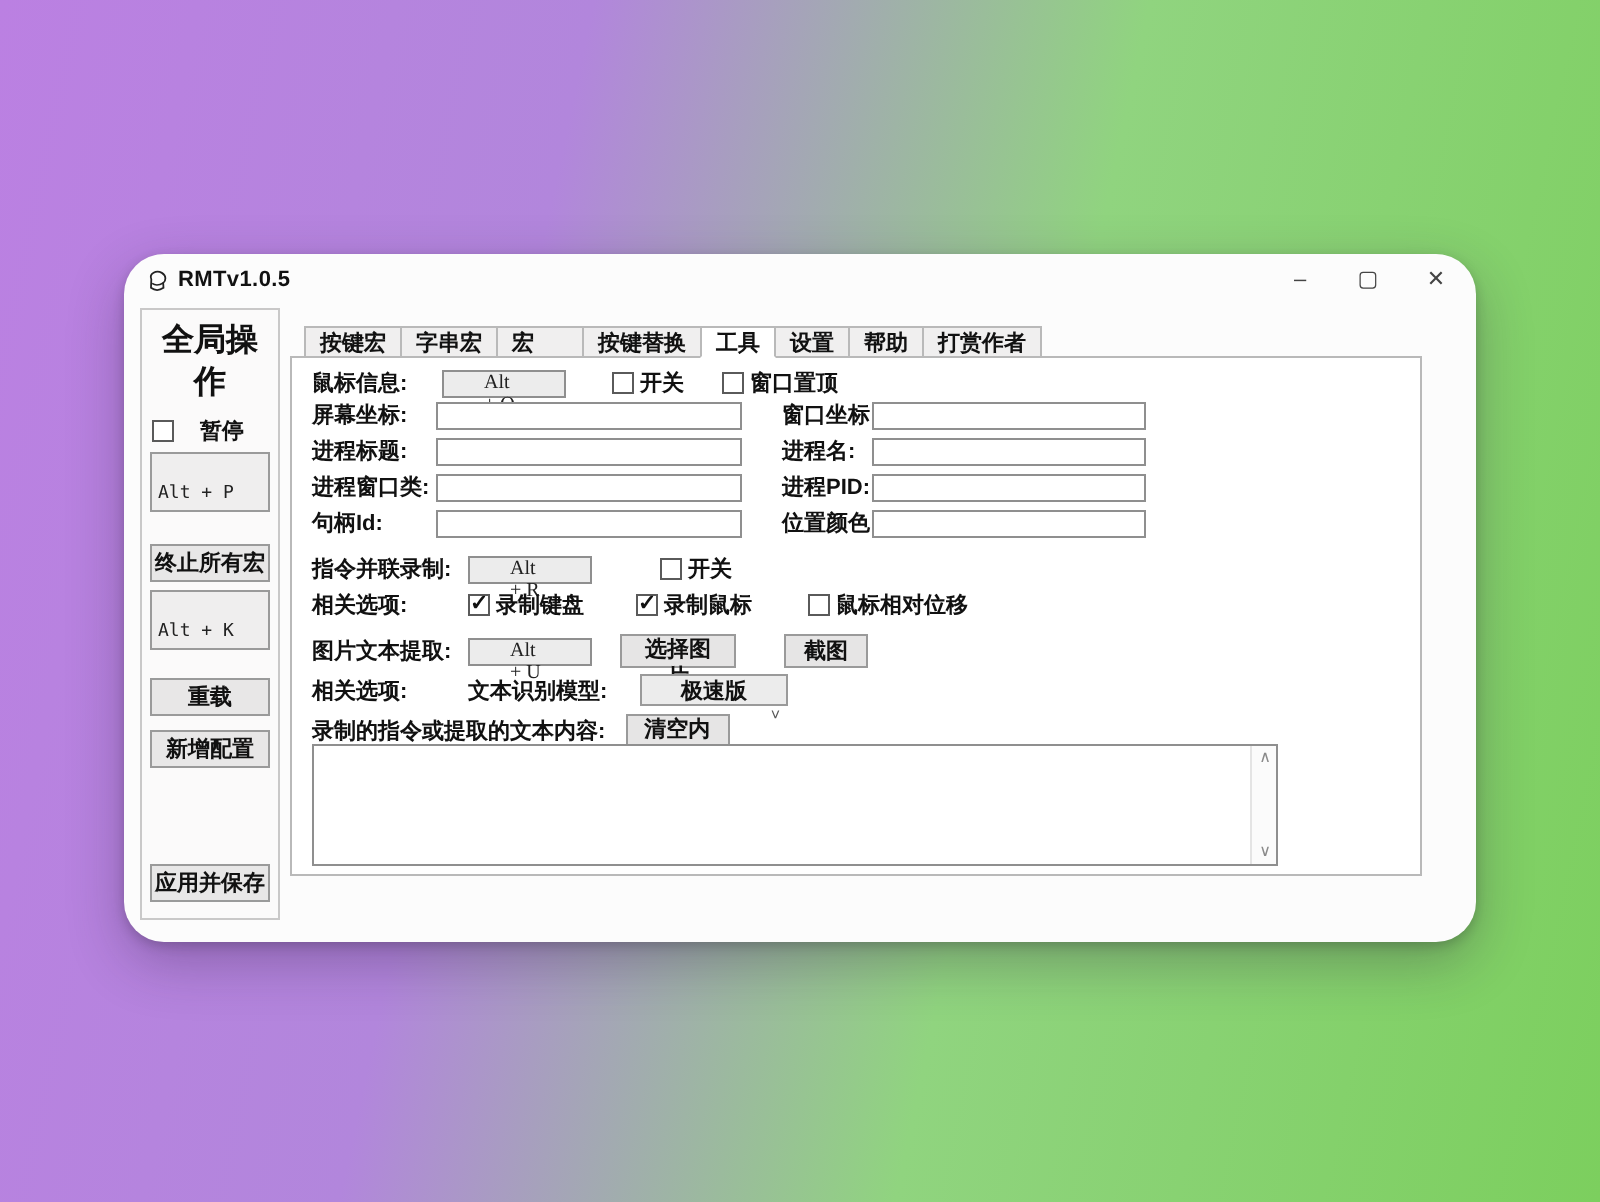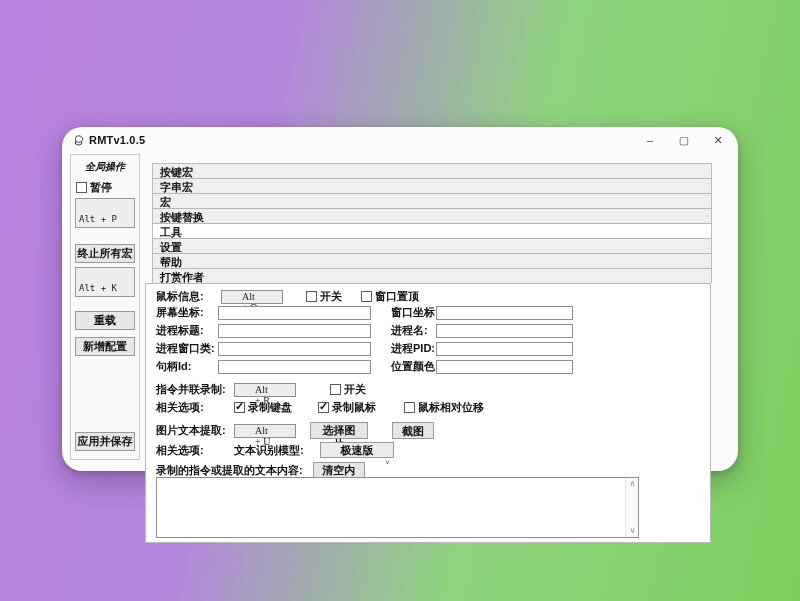--- a/index.html
+++ b/index.html
@@ -18,39 +18,39 @@
   .titlebar { position:absolute; top:0; left:0; right:0; height:26px; display:flex; align-items:center; padding:0 14px 0 10px; }
   .app-icon { width:13px; height:13px; margin-right:4px; }
   .title { font-size:11px; color:#111; font-weight:700; letter-spacing:.2px; }
   .win-controls { margin-left:auto; display:flex; align-items:center; gap:22px; }
   .win-btn { font-size:11px; color:#444; width:12px; text-align:center; cursor:default; line-height:1; }
   
   .sidebar {
     position:absolute; left:8px; top:27px; width:70px; height:306px;
     border:1px solid #c9c8c8; background:#fbfafa; padding:3px 4px;
   }
-  .sidebar-title { text-align:center; font-size:10px; font-weight:700; color:#111; margin:2px 0 6px;font-style:italic; }
-  .pause-row { display:flex; align-items:center; gap:3px; margin:2px 0 3px 1px; }
+  .sidebar-title { text-align:center; font-size:16px; font-weight:700; color:#111; margin:2px 0 6px; }
+  .pause-row { display:flex; align-items:center; gap:13px; margin:2px 0 3px 1px; }
   .cb { width:11px; height:11px; min-width:11px; border:1px solid #5a5a5a; background:#fff; position:relative; display:inline-block; }
   .cb.checked::after { content:"✓"; position:absolute; left:0px; top:-3px; font-size:11px; font-weight:700; color:#111; }
   .cb-label { font-size:11px; font-weight:700; color:#111; }
   .hotkey {
     width:100%; height:16px; border:1px solid #9a9a9a; background:#efeeee;
     font-family:"DejaVu Sans Mono", monospace; font-size:9px; color:#222;
     padding:14px 3px; line-height:13px;
   }
   .side-btn {
     display:block; width:100%; height:19px; margin:0 0 4px;
     background:#e8e7e7; border:1px solid #9a9a9a; font-size:11px; font-weight:700; color:#111;
     font-family:"Liberation Sans", sans-serif; cursor:default;
   }
   .apply-btn { position:absolute; left:4px; right:4px; bottom:4px; width:auto; }
   
   .notebook { position:absolute; left:83px; top:36px; width:566px; }
-  .tabs { display:flex; margin-left:7px; position:relative; z-index:2;flex-direction:column; }
+  .tabs { display:flex; margin-left:7px; position:relative; z-index:2; }
   .tab {
     padding:2px 7px 1px; font-size:11px; font-weight:700; color:#111;
     background:#f0efef; border:1px solid #b9b9b9; border-bottom:none; margin-right:-1px;
     height:15px; line-height:12px; cursor:default;
   }
   .tab.wide { padding-right:24px; }
   .tab.active { background:#fff; height:16px; margin-bottom:-1px; border-bottom:1px solid #fff; }
   .panel { border:1px solid #b9b9b9; background:#fff; height:260px; position:relative; z-index:1; }
   .row { position:absolute; display:flex; align-items:center; }
   .lbl { font-size:11px; font-weight:700; color:#111; white-space:nowrap; }

